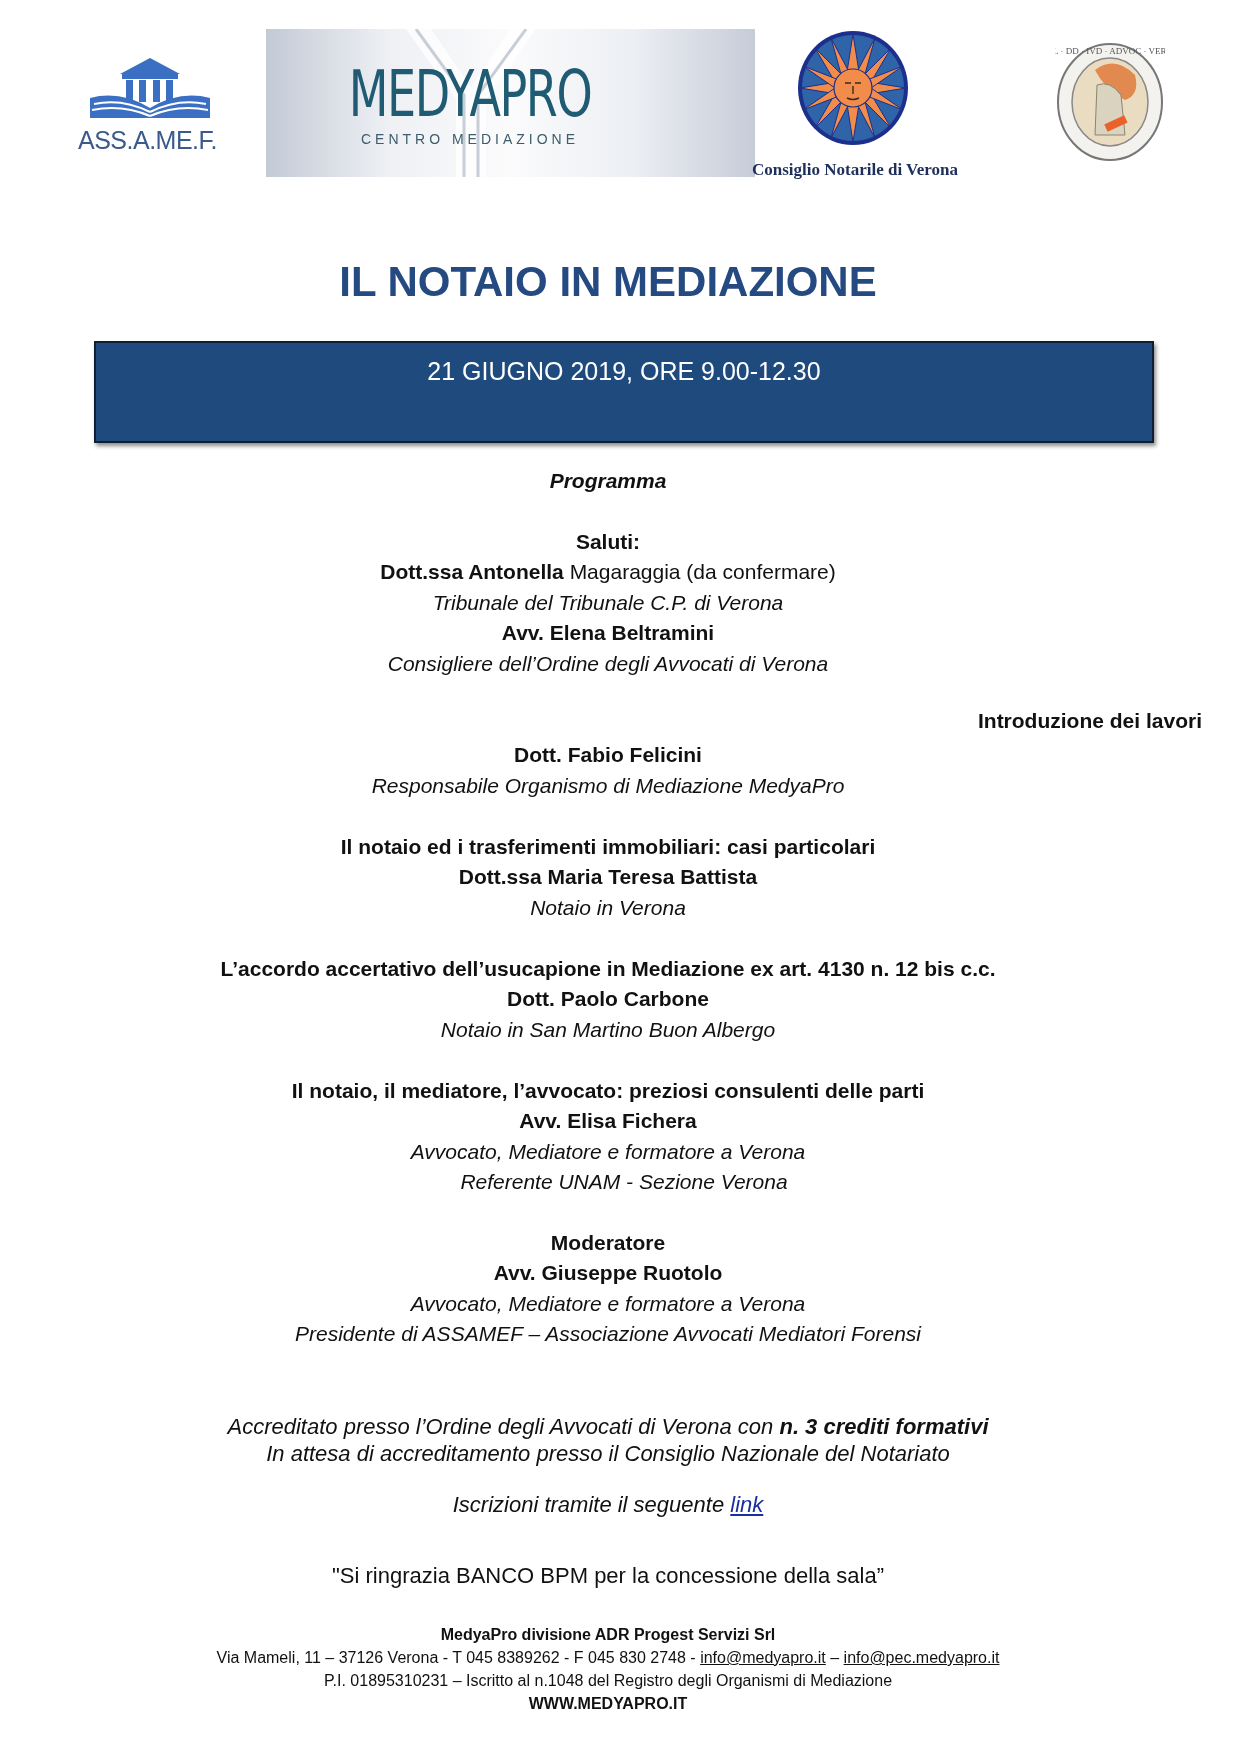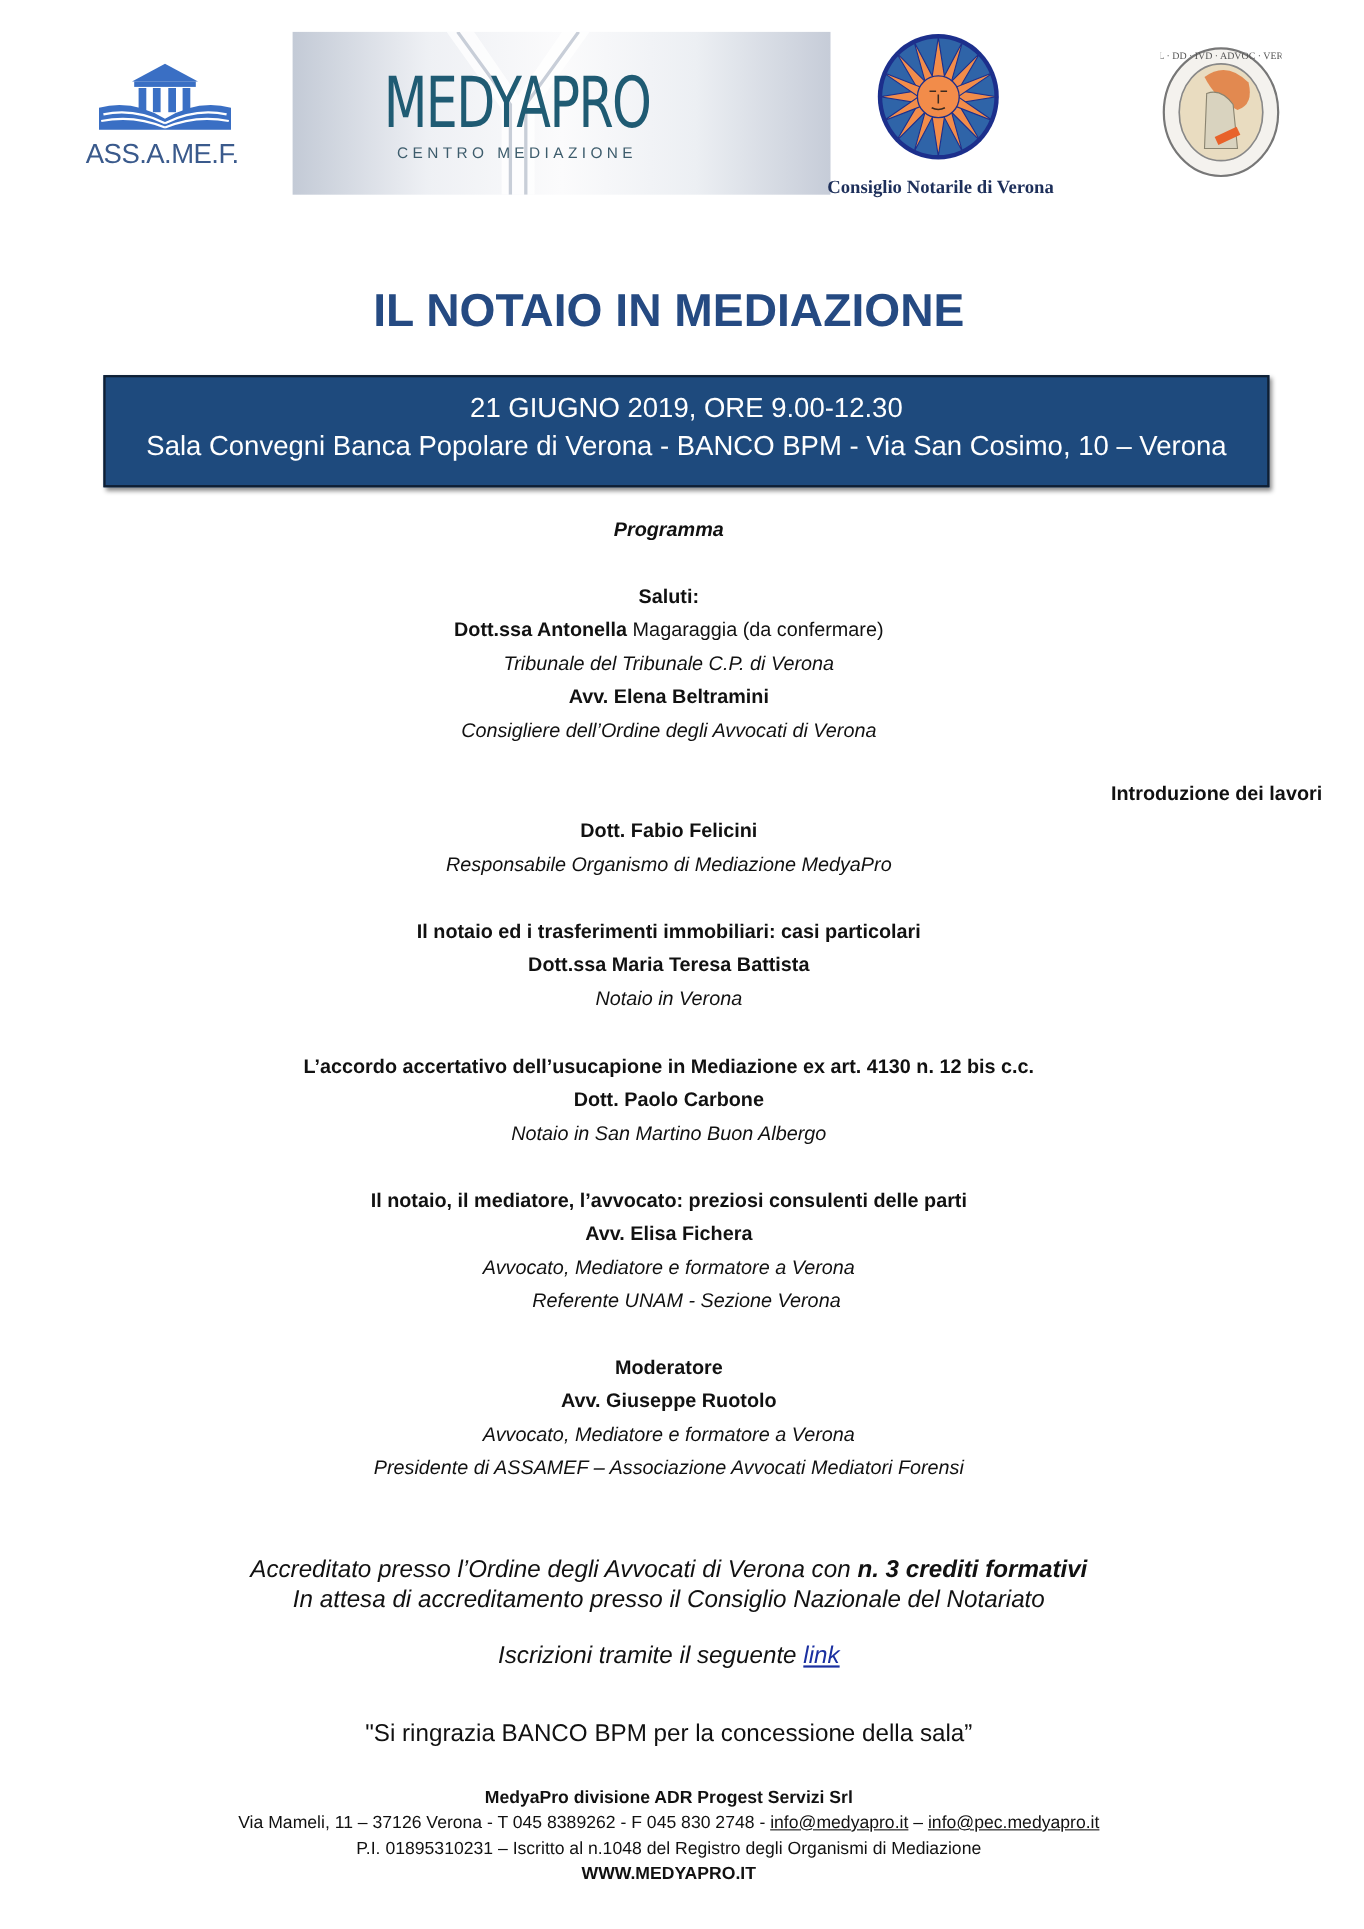--- a/index.html
+++ b/index.html
@@ -25,21 +25,21 @@
 
   
   #title { top:258px; font-size:42px; font-weight:bold; color:#254a82; letter-spacing:0px; }
 
   
   #event-box { left:94px; top:341px; width:1056px; height:98px; background:#1e4a7d;
      border:2px solid #0f1f33; box-shadow:2px 3px 4px rgba(0,0,0,0.45); color:#fff; text-align:center; }
   #event-box .l1 { position:absolute; left:0; width:100%; top:14px; font-size:25px; }
   #event-box .l2 { position:absolute; left:0; width:100%; top:49px; font-size:25px; }
 
-  .prog { font-size:18px; line-height:30.6px; }
+  .prog { font-size:21px; line-height:30.6px; }
   .b { font-weight:bold; }
   .i { font-style:italic; }
   .small { font-size:22px; }
   a.lnk { color:#1a2fa0; text-decoration:underline; }
   .footer { font-size:16px; }
   .footer a { color:#111; text-decoration:underline; }
 </style>
 </head>
 <body>
 
@@ -103,21 +103,20 @@
     <path d="M42,45 Q55,40 66,55 L70,95 L40,95 Z" fill="#d9d3bf" stroke="#8a8470" stroke-width="1"></path>
     <rect x="50" y="80" width="22" height="8" fill="#e8622a" transform="rotate(-25 60 84)"></rect>
     <text x="55" y="14" text-anchor="middle" font-size="9" fill="#555" font-family="Liberation Serif, serif">COLL · DD · IVD · ADVOC · VERONE</text>
   </svg>
 </div>
 
 <div id="title" class="abs center">IL NOTAIO IN MEDIAZIONE</div>
 
 <div id="event-box" class="abs">
   <div class="l1">21 GIUGNO 2019, ORE 9.00-12.30</div>
-  <div class="l2">Sala Convegni Banca Popolare di Verona - BANCO BPM - Via San Cosimo, 10 – Verona</div>
 </div>
 
 <div class="abs center prog b i" style="top:466px;">Programma</div>
 
 <div class="abs center prog b" style="top:527px;">Saluti:</div>
 <div class="abs center prog" style="top:557px;">
   <span class="b">Dott.ssa Antonella</span><span> Magaraggia (da confermare)</span>
 </div>
 <div class="abs center prog i" style="top:588px;">Tribunale del Tribunale C.P. di Verona</div>
 <div class="abs center prog b" style="top:618px;">Avv. Elena Beltramini</div>

